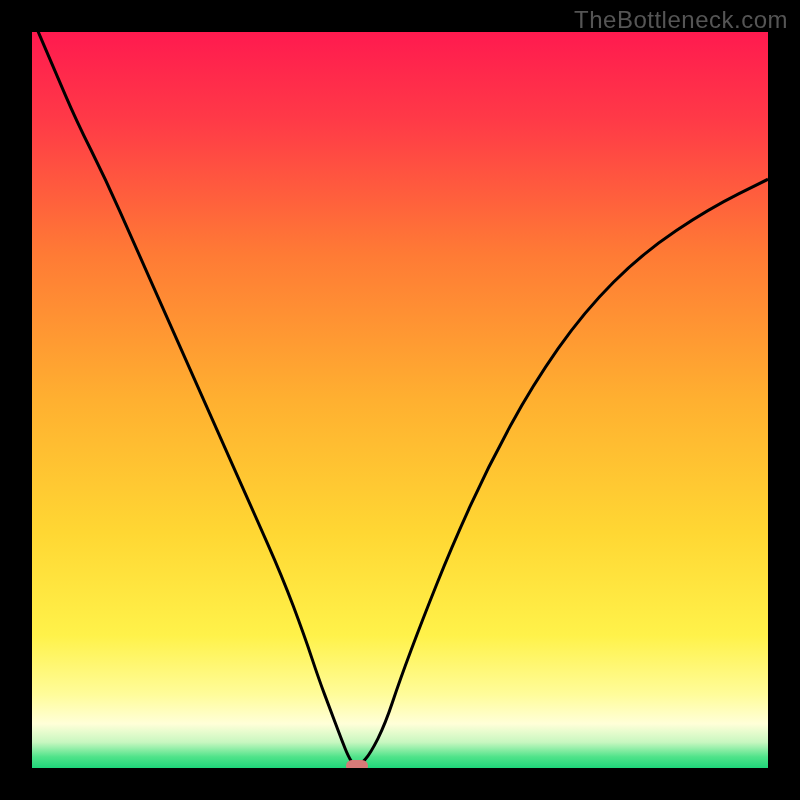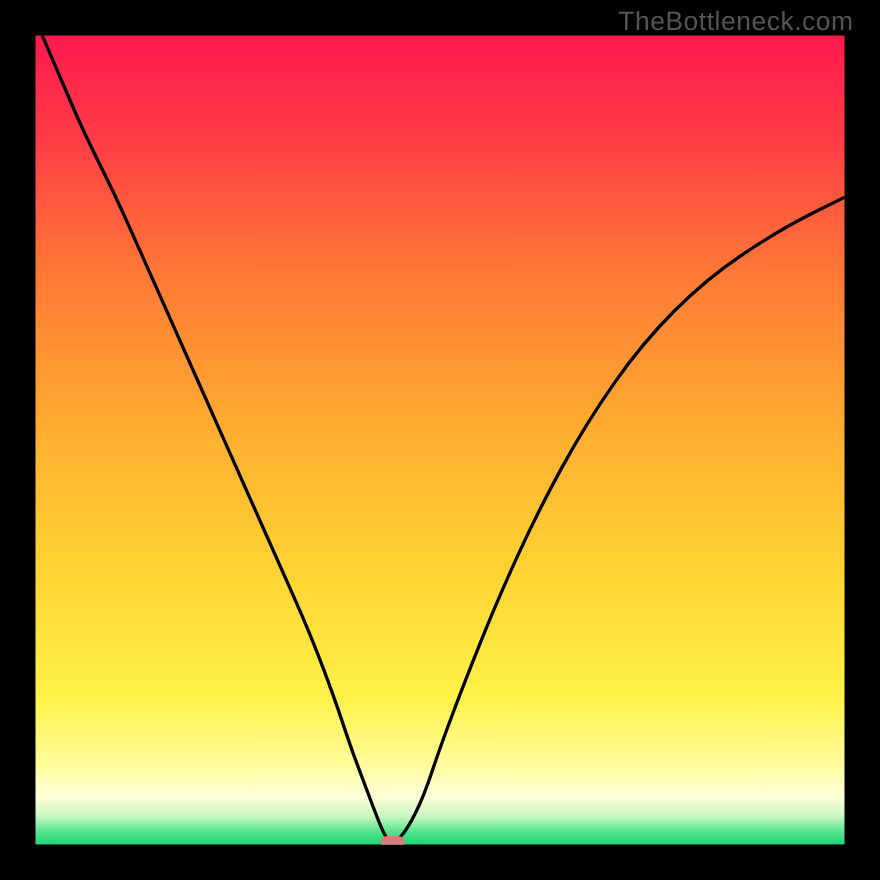--- a/index.html
+++ b/index.html
@@ -6,21 +6,21 @@
   html, body { width: 800px; height: 800px; overflow: hidden; background: #000; }
   .frame {
     position: relative;
     width: 800px;
     height: 800px;
     background: #000;
   }
   .watermark {
     position: absolute;
     top: 6px;
-    right: 24px;
+    right: 12px;
     font-family: Arial, Helvetica, sans-serif;
     font-size: 24px;
     font-weight: 500;
     color: #555;
     letter-spacing: 0.5px;
     z-index: 5;
   }
   .plot-area {
     position: absolute;
     left: 32px;

